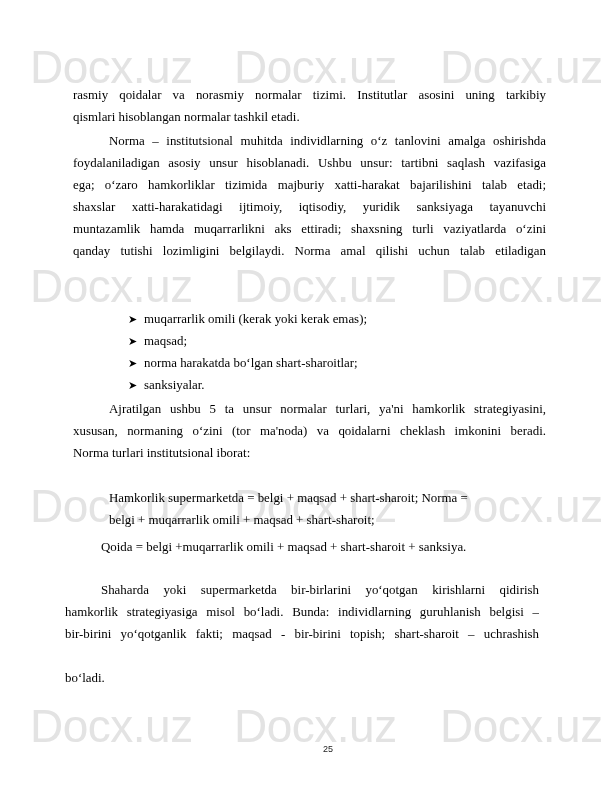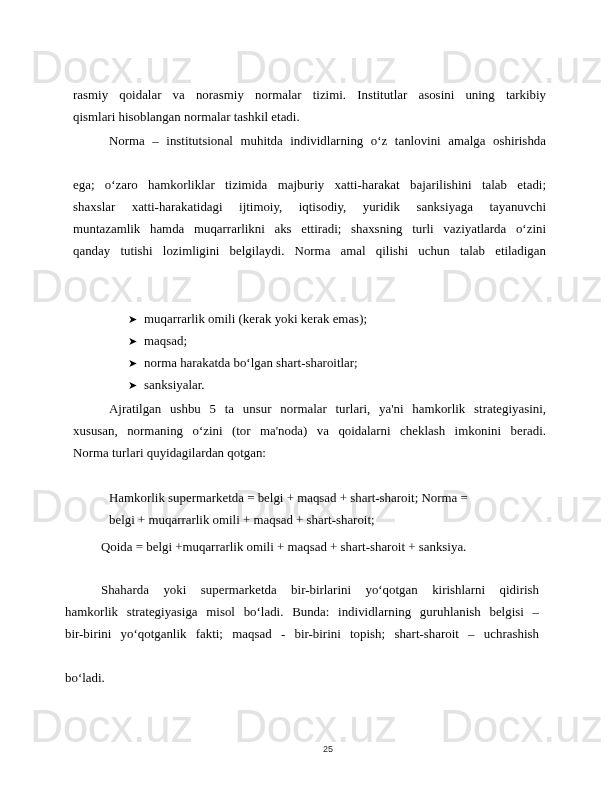--- a/index.html
+++ b/index.html
@@ -38,41 +38,42 @@
   <span class="wm b">Docx.uz</span>
   <span class="wm c">Docx.uz</span>
 </div>
 
 <div class="page">
 
   <div class="p just-full" style="left:73px; width:473px; top:84px;">rasmiy qoidalar va norasmiy normalar tizimi. Institutlar asosini uning tarkibiy</div>
   <div class="p" style="left:73px; width:473px; top:106px;">qismlari hisoblangan normalar tashkil etadi.</div>
 
   <div class="p just-full" style="left:109px; width:437px; top:130px;">Norma – institutsional muhitda individlarning o‘z tanlovini amalga oshirishda</div>
+  <div class="p just-full" style="left:73px; width:473px; top:152px;">foydalaniladigan asosiy unsur hisoblanadi. Ushbu unsur: tartibni saqlash vazifasiga</div>
   <div class="p just-full" style="left:73px; width:473px; top:174px;">ega; o‘zaro hamkorliklar tizimida majburiy xatti-harakat bajarilishini talab etadi;</div>
   <div class="p just-full" style="left:73px; width:473px; top:196px;">shaxslar xatti-harakatidagi ijtimoiy, iqtisodiy, yuridik sanksiyaga tayanuvchi</div>
   <div class="p just-full" style="left:73px; width:473px; top:218px;">muntazamlik hamda muqarrarlikni aks ettiradi; shaxsning turli vaziyatlarda o‘zini</div>
   <div class="p just-full" style="left:73px; width:473px; top:240px;">qanday tutishi lozimligini belgilaydi. Norma amal qilishi uchun talab etiladigan</div>
 
   <div class="bl" style="top:308px;">
     <span class="arrow">➤</span><span>muqarrarlik omili (kerak yoki kerak emas);</span>
   </div>
   <div class="bl" style="top:330px;">
     <span class="arrow">➤</span><span>maqsad;</span>
   </div>
   <div class="bl" style="top:352px;">
     <span class="arrow">➤</span><span>norma harakatda bo‘lgan shart-sharoitlar;</span>
   </div>
   <div class="bl" style="top:374px;">
     <span class="arrow">➤</span><span>sanksiyalar.</span>
   </div>
 
   <div class="p just-full" style="left:109px; width:437px; top:398px;">Ajratilgan ushbu 5 ta unsur normalar turlari, ya'ni hamkorlik strategiyasini,</div>
   <div class="p just-full" style="left:73px; width:473px; top:420px;">xususan, normaning o‘zini (tor ma'noda) va qoidalarni cheklash imkonini beradi.</div>
-  <div class="p" style="left:73px; width:473px; top:442px;">Norma turlari quyidagilardan qotgan:</div>
+  <div class="p" style="left:73px; width:473px; top:442px;">Norma turlari institutsional iborat:</div>
 
   <div class="line" style="left:109px; top:487px; line-height:22px;">Hamkorlik supermarketda = belgi + maqsad + shart-sharoit; Norma =</div>
   <div class="line" style="left:109px; top:509px; line-height:22px;">belgi + muqarrarlik omili + maqsad + shart-sharoit;</div>
   <div class="line" style="left:101px; top:536px; line-height:22px;">Qoida = belgi +muqarrarlik omili + maqsad + shart-sharoit + sanksiya.</div>
 
   <div class="p just-full" style="left:101px; width:438px; top:579px;">Shaharda yoki supermarketda bir-birlarini yo‘qotgan kirishlarni qidirish</div>
   <div class="p just-full" style="left:65px; width:474px; top:601px;">hamkorlik strategiyasiga misol bo‘ladi. Bunda: individlarning guruhlanish belgisi –</div>
   <div class="p just-full" style="left:65px; width:474px; top:623px;">bir-birini yo‘qotganlik fakti; maqsad - bir-birini topish; shart-sharoit – uchrashish</div>
   <div class="p" style="left:65px; width:474px; top:667px;">bo‘ladi.</div>
 

